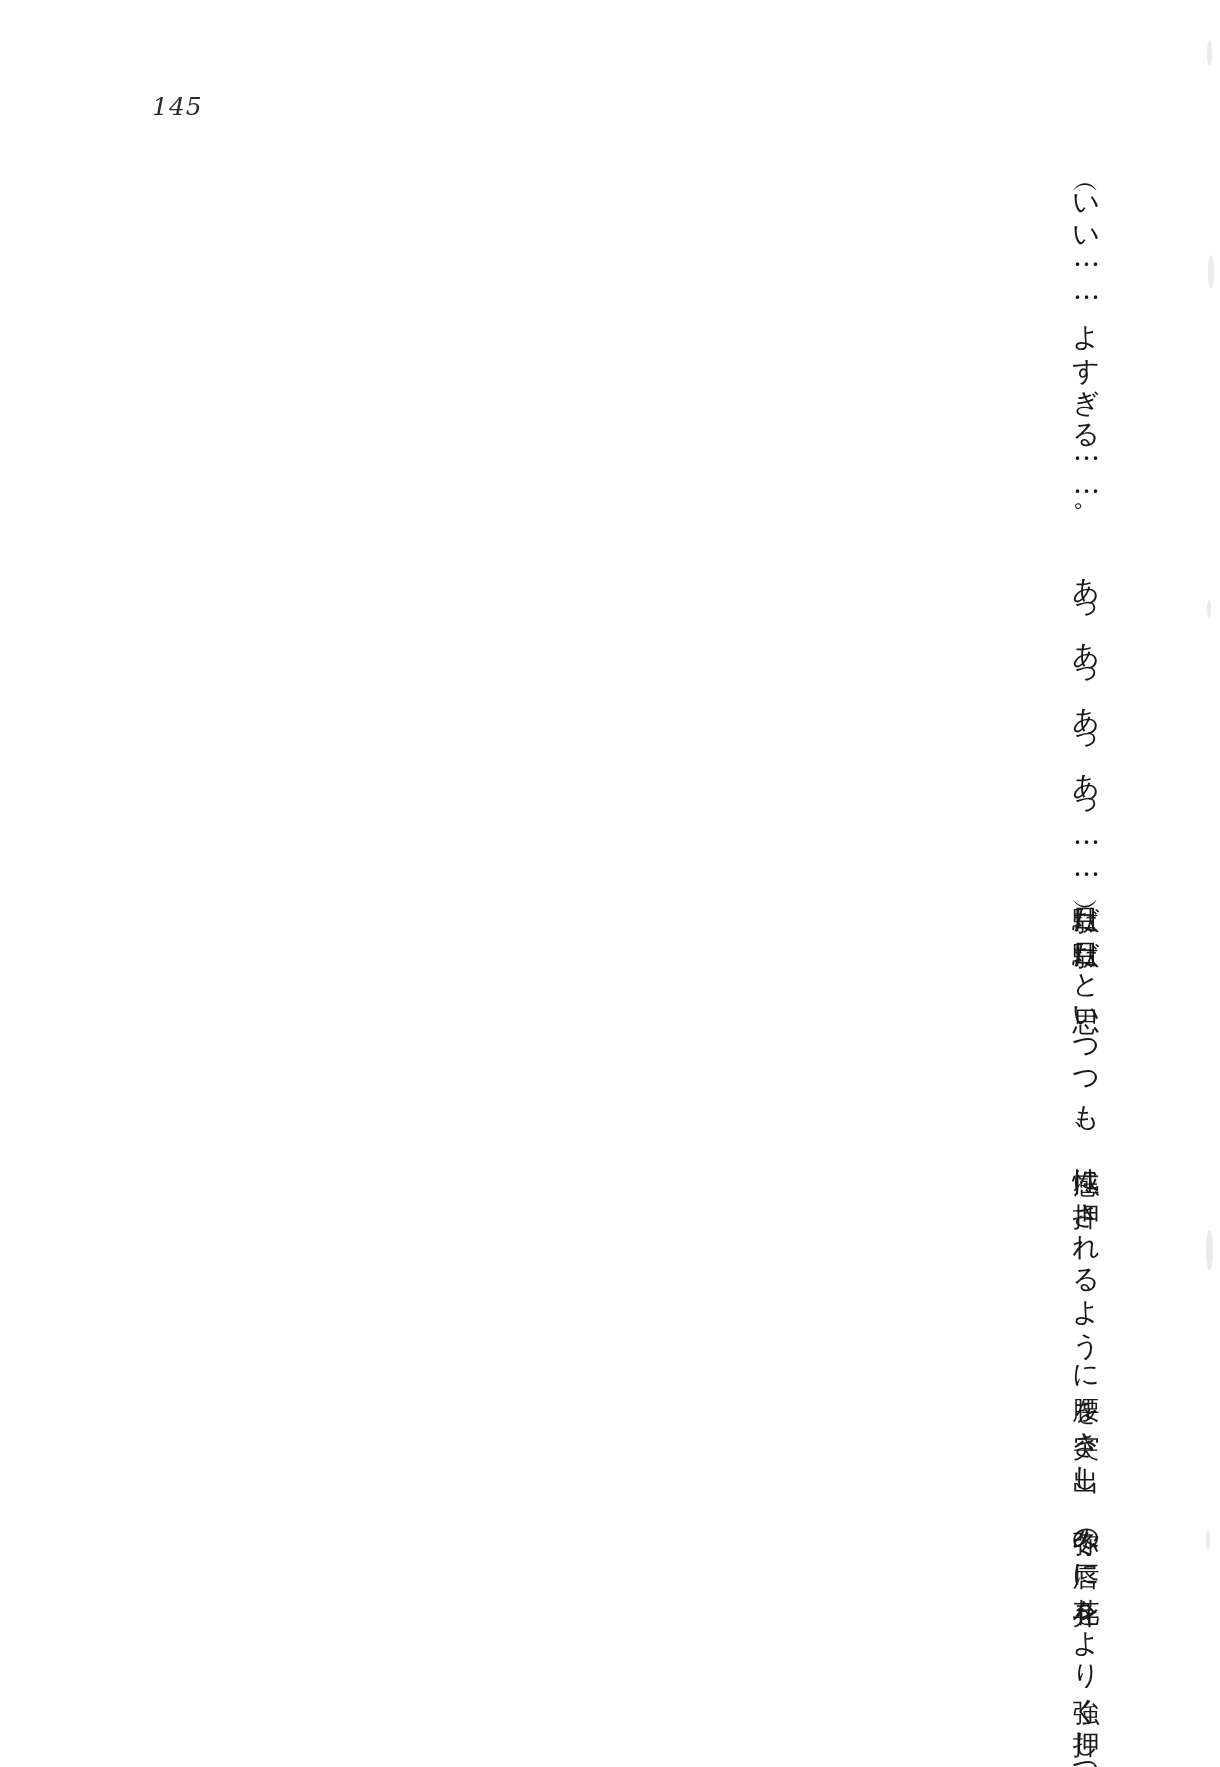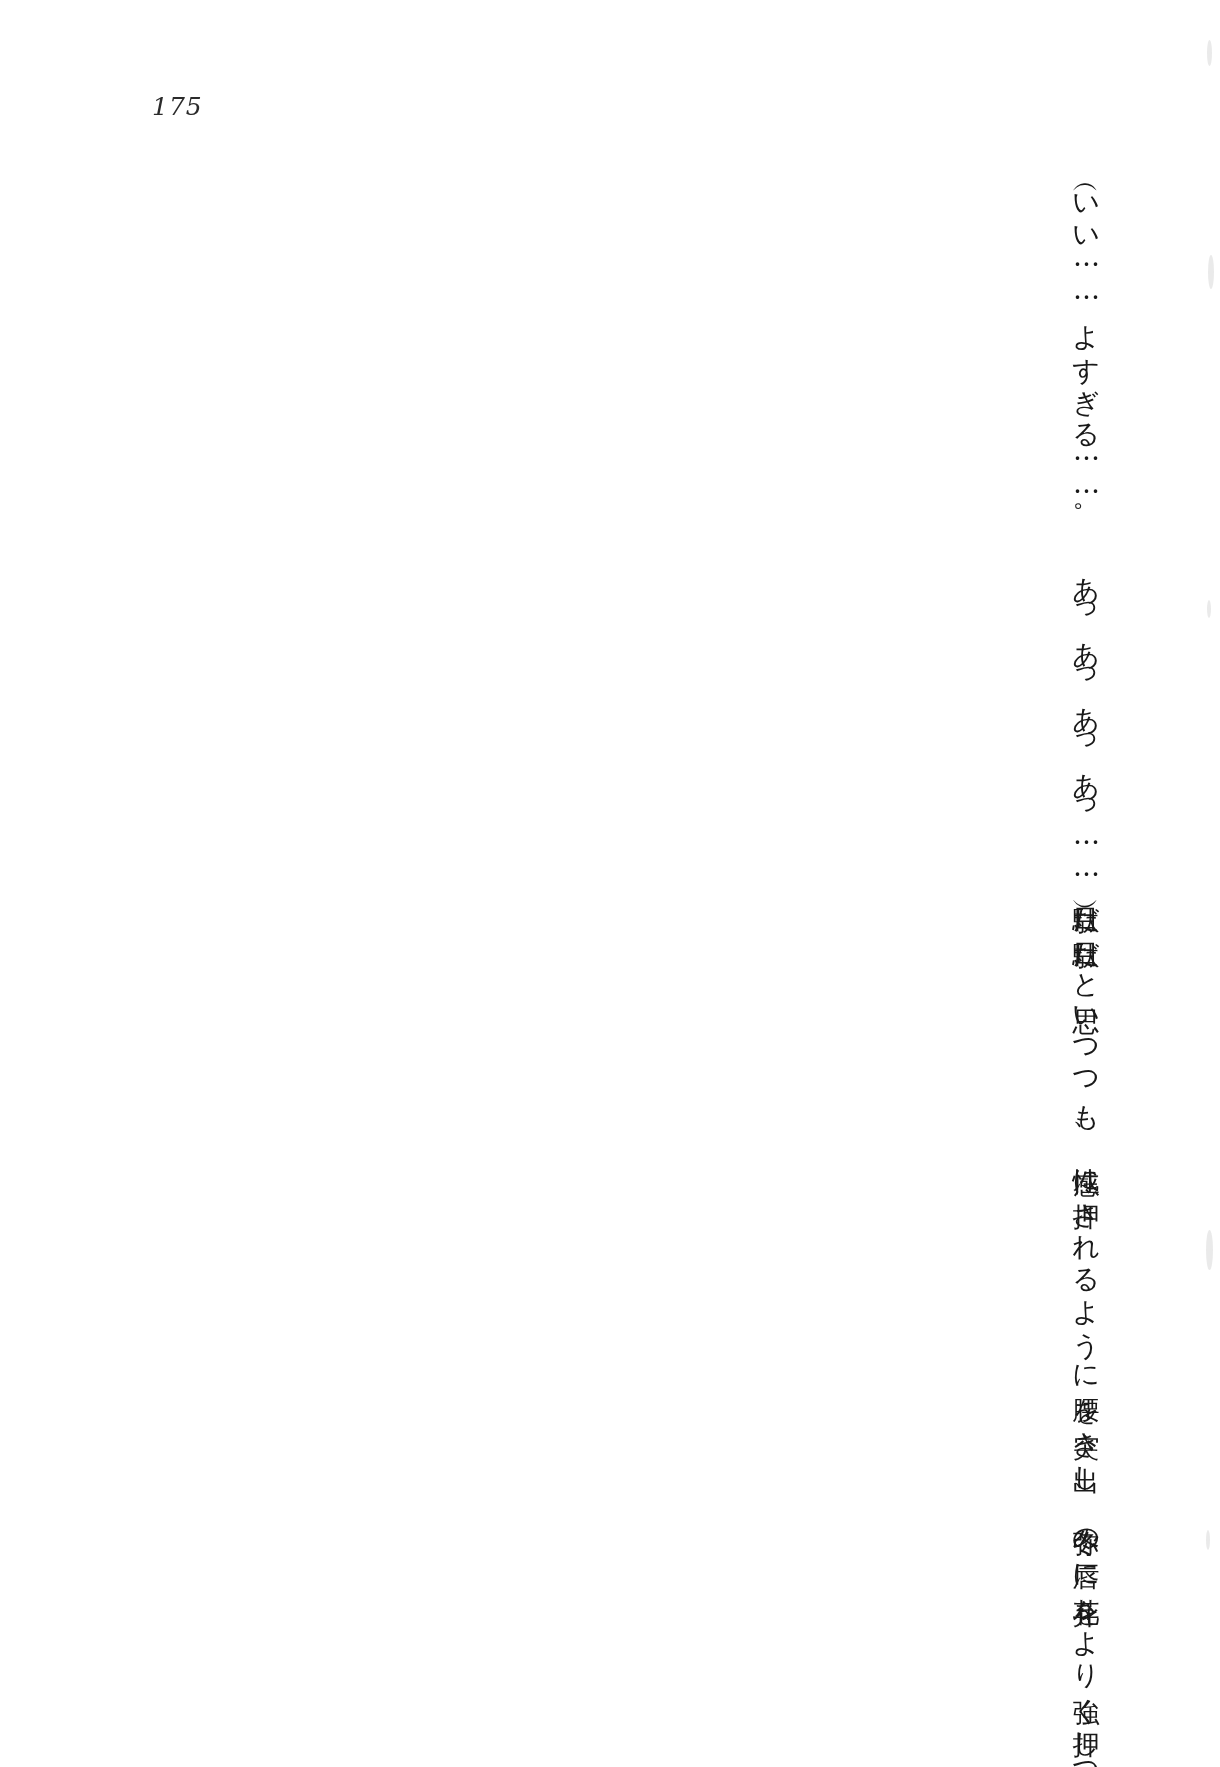--- a/index.html
+++ b/index.html
@@ -78,21 +78,21 @@
   .em2 { right: 6px; top: 255px; width: 6px;  height: 34px; }
   .em3 { right: 9px; top: 600px; width: 4px;  height: 18px; }
   .em4 { right: 7px; top: 1230px; width: 7px; height: 40px; }
   .em5 { right: 10px; top: 1530px; width: 4px; height: 20px; }
 </style>
 </head>
 <body>
 
 <div class="page">
 
-  <div class="page-number">175</div>
+  <div class="page-number">145</div>
 
   <div class="vtext">
     <div class="vline">（いい……よすぎる……。　あっあっあっあっ……）</div>
     <div class="vline">駄目だ駄目だと思いつつも、性感に押されるように腰を突き出し、冬弥の唇に花弁</div>
     <div class="vline">をより強く押しつけてしまう。</div>
 
   </div>
 
   <div class="edge-mark em1"></div>
   <div class="edge-mark em2"></div>

